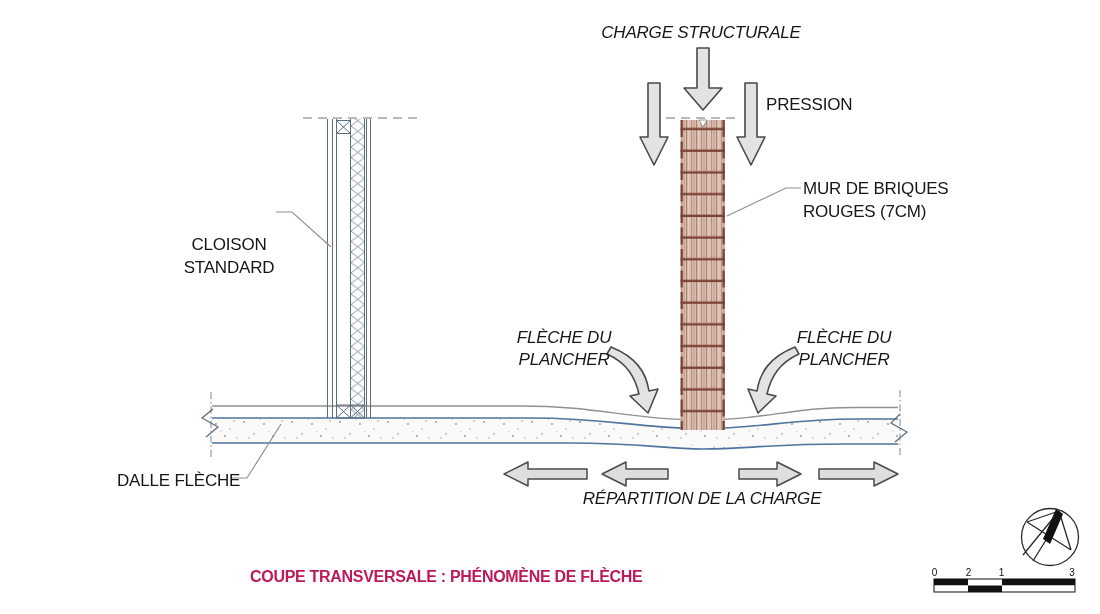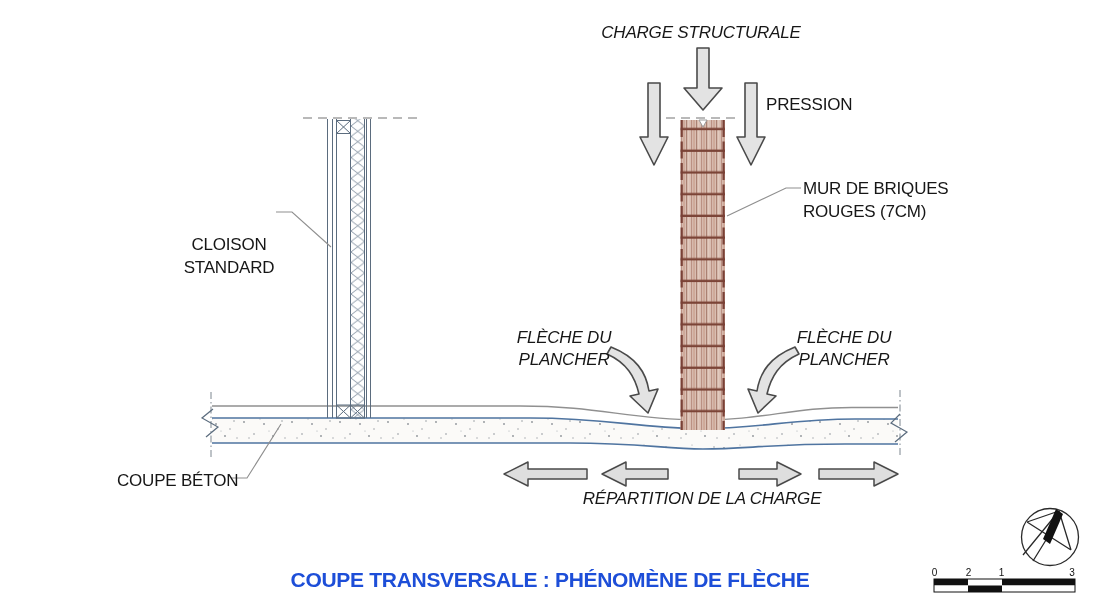--- a/index.html
+++ b/index.html
@@ -4,22 +4,22 @@
 <style>
   html,body{margin:0;padding:0;background:#ffffff;}
   .canvas{position:relative;width:1100px;height:614px;background:#ffffff;overflow:hidden;
           font-family:"Liberation Sans",sans-serif;color:#141414;}
   .art{position:absolute;left:0;top:0;}
   .lbl{position:absolute;font-size:17px;line-height:22px;letter-spacing:-0.2px;
        white-space:pre-line;color:#161616;}
   .lbl.center{text-align:center;font-style:italic;}
   .lbl.mur{line-height:23px;}
   .lbl.cloison{line-height:23px;text-align:center;}
-  .title{position:absolute;left:250px;top:568px;width:600px;text-align:center;
-         font-size:21px;font-weight:700;letter-spacing:-0.3px;color:#1d4ed8;}
+  .title{position:absolute;left:250px;top:568px;width:600px;text-align:left;
+         font-size:16px;font-weight:700;letter-spacing:-0.3px;color:#be185d;}
 </style>
 </head>
 <body>
 
 <div class="canvas">
 
   <svg class="art" width="1100" height="614" viewBox="0 0 1100 614">
     <defs>
       <pattern id="patBrick" width="10" height="21.7" patternUnits="userSpaceOnUse">
         <rect width="10" height="21.7" fill="#d9beb2"></rect>
@@ -146,18 +146,18 @@
 
   <div class="lbl cloison" style="left:159px;top:203px;width:140px;margin-top:30px;">CLOISON
 STANDARD</div>
 
   <div class="lbl center" style="left:504px;top:327px;width:120px;">FLÈCHE DU
 PLANCHER</div>
 
   <div class="lbl center" style="left:784px;top:327px;width:120px;">FLÈCHE DU
 PLANCHER</div>
 
-  <div class="lbl" style="left:117px;top:470px;">COUPE BÉTON</div>
+  <div class="lbl" style="left:117px;top:470px;">DALLE FLÈCHE</div>
 
   <div class="lbl center" style="left:552px;top:488px;width:300px;">RÉPARTITION DE LA CHARGE</div>
 
   <div class="title">COUPE TRANSVERSALE : PHÉNOMÈNE DE FLÈCHE</div>
 </div>
 
 </body></html>

